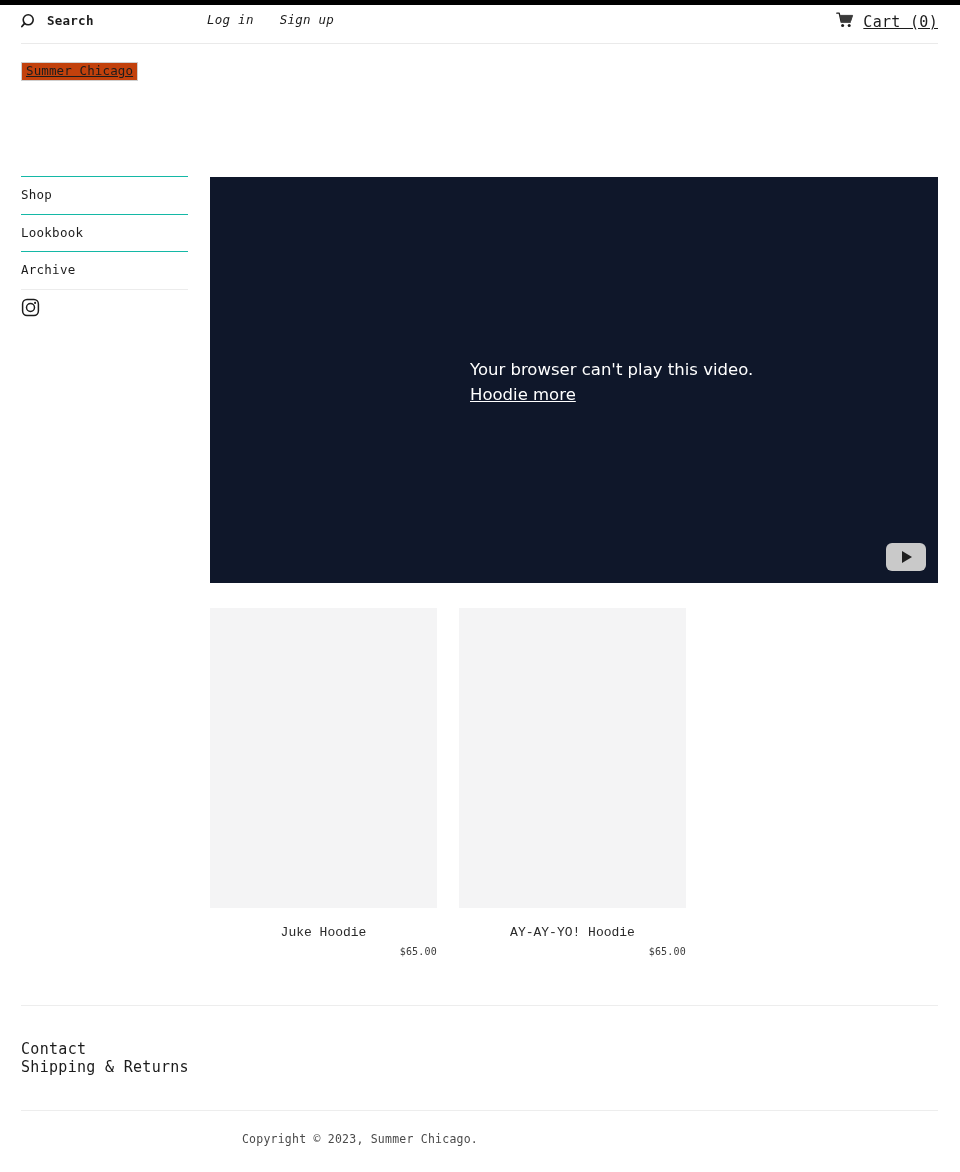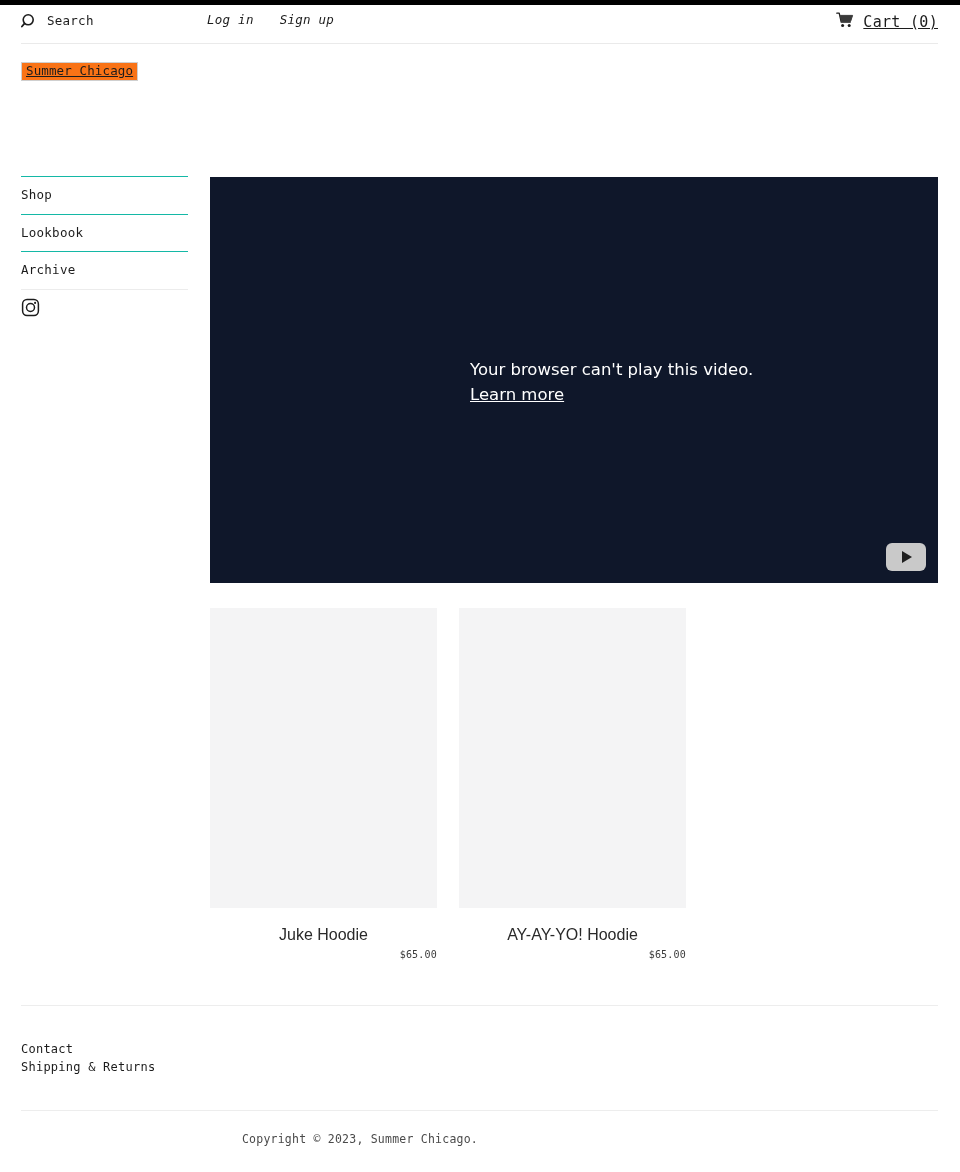--- a/index.html
+++ b/index.html
@@ -42,20 +42,21 @@
   }
   .search-link {
     position: absolute;
     left: 21px;
     top: 8px;
     display: flex;
     align-items: center;
     gap: 9px;
     text-decoration: none;
     color: #1c1c1c;
+    font-weight: bold;
   }
   .search-icon svg { display: block; }
   .search-label {
     font-size: 12.5px;
     letter-spacing: 0.02em;
     color: #1c1c1c;
     line-height: 1;
   }
   .acct-links {
     position: absolute;
@@ -101,21 +102,21 @@
   .logo-box {
     position: absolute;
     top: 62px;
     left: 21px;
     border: 1px solid #cfcfcf;
     padding: 1px 4px 2px 4px;
     font-size: 12.5px;
     line-height: 14px;
     letter-spacing: 0.01em;
     color: #1c1c1c;
-    background: #f97316;
+    background: #c2410c;
     white-space: nowrap;
   }
 
   
   .sidebar {
     position: absolute;
     top: 176px;
     left: 21px;
     width: 167px;
   }
@@ -202,22 +203,22 @@
   }
   .product-thumb {
     width: 227px;
     height: 300px;
     background: #f4f4f5;
   }
   .product-title {
     display: block;
     text-align: center;
     margin-top: 17px;
-    font-family: Liberation Sans, sans-serif;
-    font-size: 16px;
+    font-family: Liberation Mono, monospace;
+    font-size: 13px;
     color: #2a2a2a;
     line-height: 1.2;
   }
   .product-price {
     display: block;
     text-align: right;
     margin-top: 5px;
     font-size: 10px;
     letter-spacing: 0.02em;
     color: #3a3a3a;
@@ -233,21 +234,21 @@
     height: 1px;
     background: #ededed;
   }
   .footer-links {
     position: absolute;
     top: 1040px;
     left: 21px;
   }
   .footer-links a {
     display: block;
-    font-size: 12px;
+    font-size: 15px;
     letter-spacing: 0.02em;
     color: #1c1c1c;
     text-decoration: none;
     line-height: 18px;
   }
   .footer-rule-2 {
     position: absolute;
     top: 1110px;
     left: 21px;
     width: 917px;
@@ -324,21 +325,21 @@
         <circle cx="9.5" cy="9.5" r="4" fill="none" stroke="#1c1c1c" stroke-width="1.5"></circle>
         <circle cx="14.1" cy="4.9" r="1.05" fill="#1c1c1c"></circle>
       </svg>
     </a>
   </div>
 </nav>
 
 <div class="video-frame">
   <div class="video-message">
     <div>Your browser can't play this video.</div>
-    <a class="learn" href="#">Learn more</a>
+    <a class="learn" href="#">Hoodie more</a>
   </div>
   <div class="play-btn">
     <div class="play-tri"></div>
   </div>
 </div>
 
 <div class="products">
   <a class="product-card" href="#">
     <div class="product-thumb"></div>
     <span class="product-title">Juke Hoodie</span>

